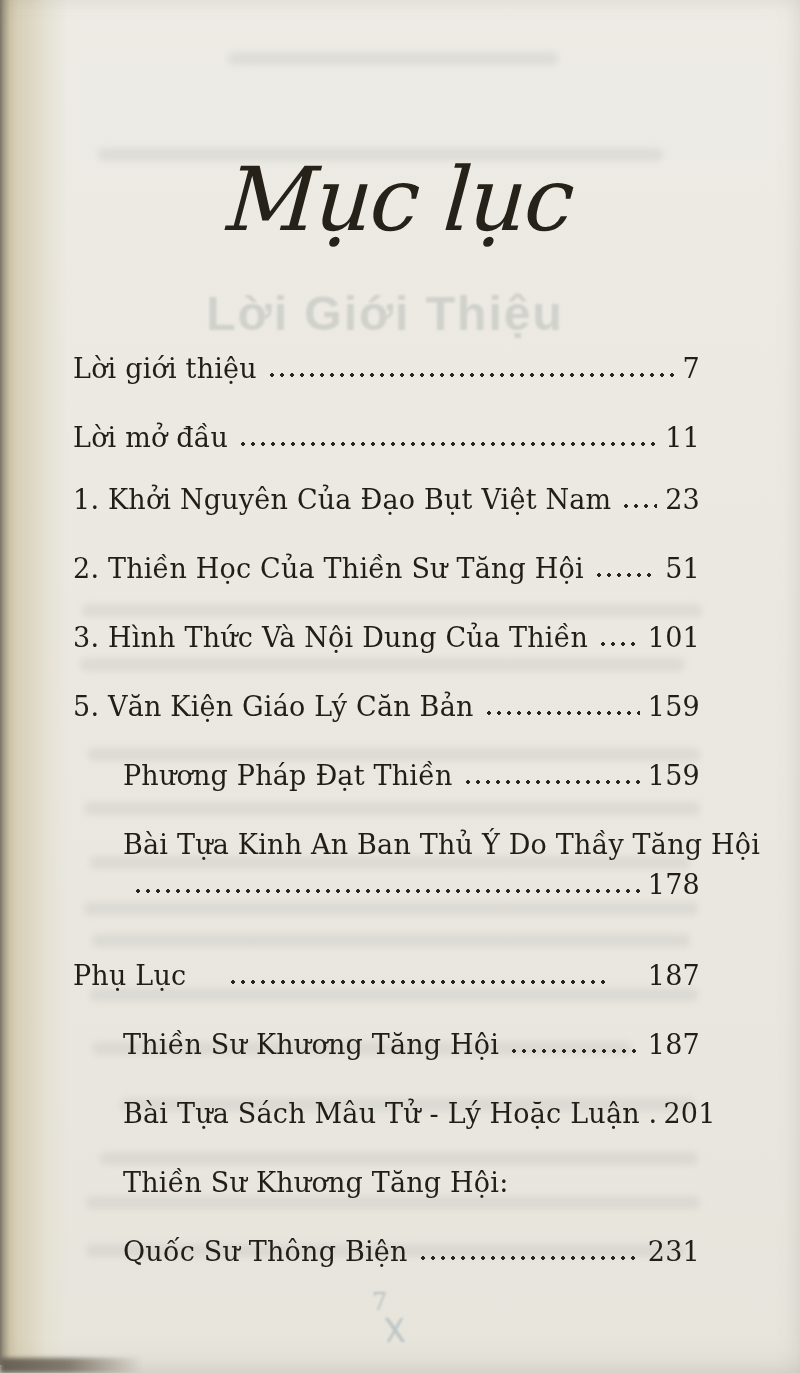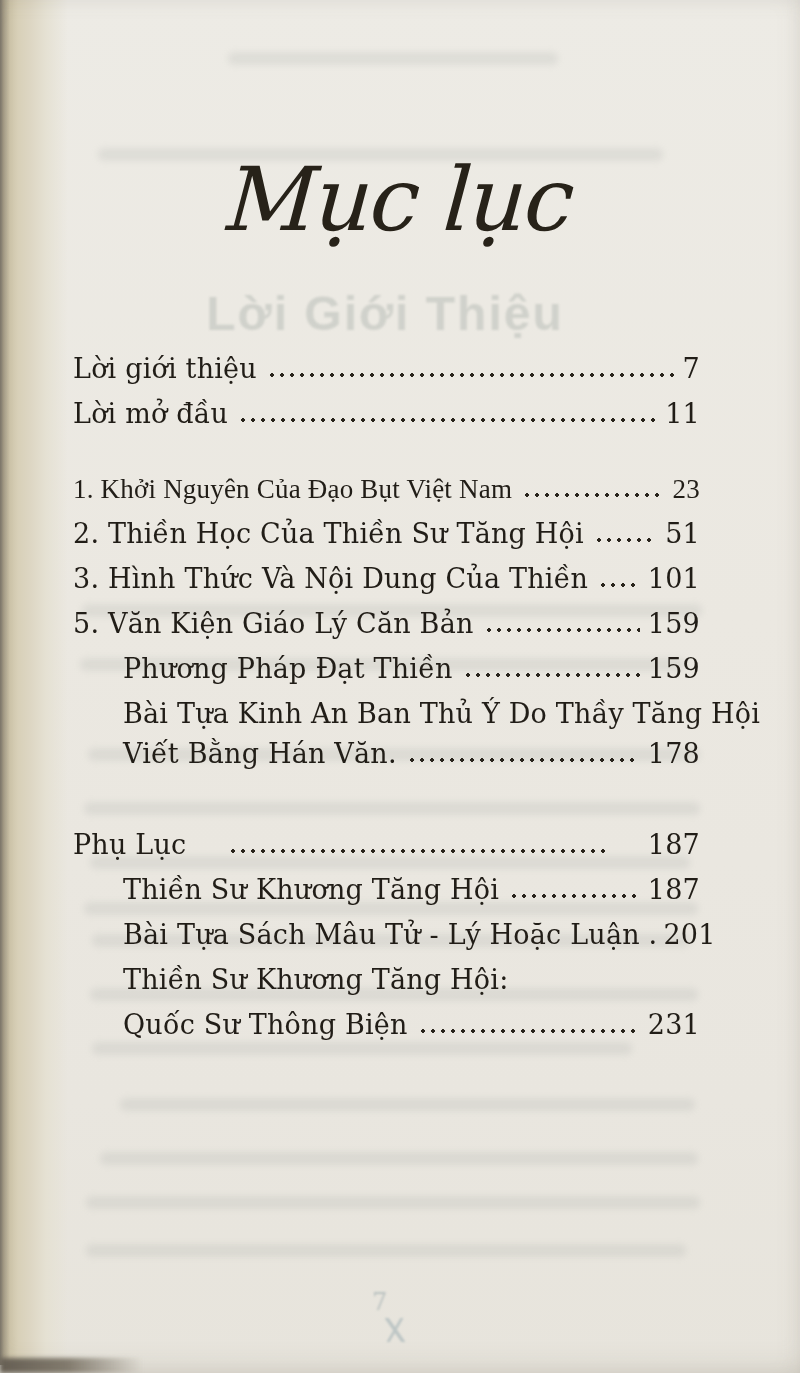--- a/index.html
+++ b/index.html
@@ -66,22 +66,22 @@
   .toc-row .leader{display:none;}
   .leader-dots .leader{
     display:block;flex:1 1 auto;min-width:18px;align-self:flex-end;
     height:30px;margin:0 2px 0 8px;
     background-image:radial-gradient(circle,#29241c 1.7px,rgba(0,0,0,0) 2.1px);
     background-size:10px 10px;background-repeat:repeat-x;
     background-position:left 2px bottom 6px;
   }
   .indent-1{padding-left:50px;}
   .gap-first{margin-top:0;}
-  .gap-normal{margin-top:11px;}
-  .gap-section{margin-top:41px;font-family:Liberation Serif, serif;}
+  .gap-normal{margin-top:35px;}
+  .gap-section{margin-top:28px;}
   .gap-big{margin-top:57px;gap:32px;}
   .gap-tight{margin-top:6px;}
   
   .vignette{
     position:absolute;inset:0;pointer-events:none;
     box-shadow:inset 0 -18px 30px -18px rgba(120,112,96,.25),
                inset -14px 0 30px -20px rgba(120,112,96,.18),
                inset 0 16px 26px -20px rgba(120,112,96,.14);
   }
 </style>
@@ -143,21 +143,20 @@
       <div class="toc-row indent-1 gap-normal leader-dots">
     <span class="txt">Phương Pháp Đạt Thiền</span>
     <span class="leader"></span>
     <span class="pg">159</span>
   </div>
       <div class="toc-row indent-1 gap-normal leader-none">
     <span class="txt">Bài Tựa Kinh An Ban Thủ Ý Do Thầy Tăng Hội</span>
 
   </div>
       <div class="toc-row indent-1 gap-tight leader-dots">
-    <span class="txt">Viết Bằng Hán Văn.</span>
     <span class="leader"></span>
     <span class="pg">178</span>
   </div>
       <div class="toc-row indent-0 gap-big leader-dots">
     <span class="txt">Phụ Lục</span>
     <span class="leader"></span>
     <span class="pg">187</span>
   </div>
       <div class="toc-row indent-1 gap-normal leader-dots">
     <span class="txt">Thiền Sư Khương Tăng Hội</span>

